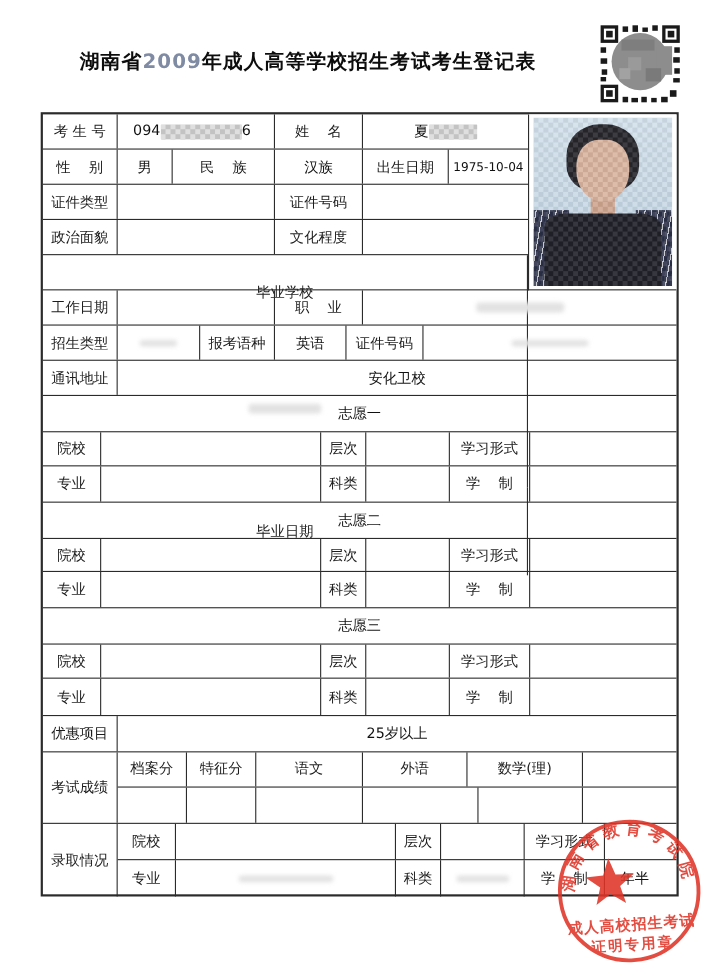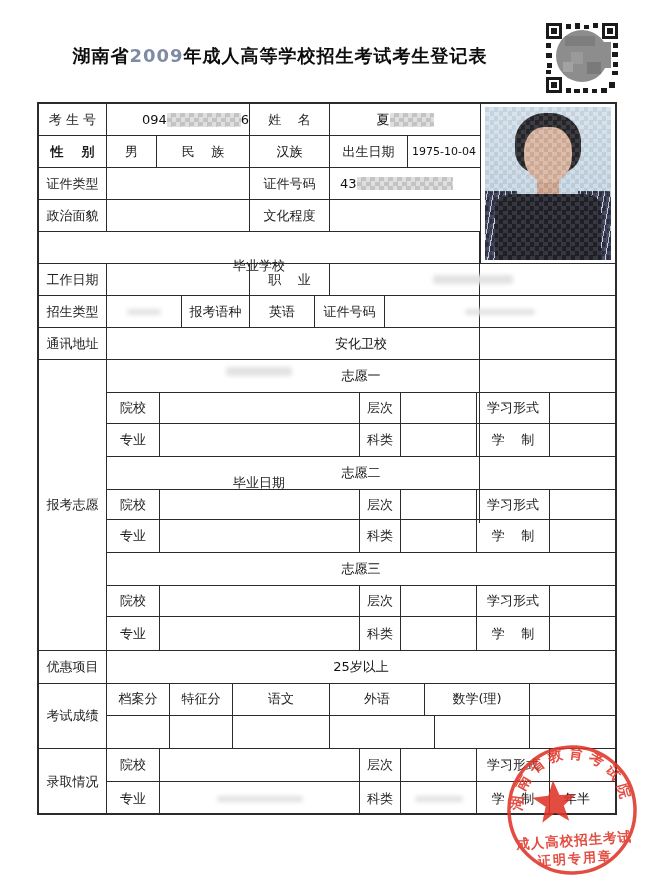--- a/index.html
+++ b/index.html
@@ -100,39 +100,38 @@
       <rect x="26" y="30" width="12" height="12" fill="#9a9a9a"></rect>
       <rect x="42" y="40" width="14" height="12" fill="#7a7a7a"></rect>
       <rect x="18" y="40" width="10" height="10" fill="#a2a2a2"></rect>
     </g>
   </svg>
 
   <div class="tbl">
 
     <div class="row h32" style="width:441px;">
       <div class="cell lab" style="flex:0 0 68px;">考 生 号</div>
-      <div class="cell" style="flex:0 0 143px;justify-content:flex-end;padding-left:14px;"><span>094</span><span class="pixel-blob" style="width:74px;"></span><span>6</span></div>
+      <div class="cell" style="flex:0 0 143px;justify-content:flex-start;padding-left:14px;"><span>094</span><span class="pixel-blob" style="width:74px;"></span><span>6</span></div>
       <div class="cell lab" style="flex:0 0 80px;">姓    名</div>
       <div class="cell end grow"><span>夏</span><span class="pixel-blob" style="width:44px;"></span></div>
     </div>
 
     <div class="row h32" style="width:441px;">
-      <div class="cell lab" style="flex:0 0 68px;font-weight:bold;">性    别</div>
+      <div class="cell lab" style="flex:0 0 68px;">性    别</div>
       <div class="cell" style="flex:0 0 50px;">男</div>
       <div class="cell lab" style="flex:0 0 93px;">民    族</div>
       <div class="cell" style="flex:0 0 80px;">汉族</div>
       <div class="cell lab" style="flex:0 0 78px;">出生日期</div>
       <div class="cell end grow" style="font-size:11px;">1975-10-04</div>
     </div>
 
     <div class="row h32" style="width:441px;">
       <div class="cell lab" style="flex:0 0 68px;">证件类型</div>
       <div class="cell" style="flex:0 0 143px;"></div>
       <div class="cell lab" style="flex:0 0 80px;">证件号码</div>
-      <div class="cell end grow" style="justify-content:flex-start;padding-left:10px;"><span>43</span><span class="pixel-blob" style="width:96px;height:13px;"></span></div>
     </div>
 
     <div class="row h32" style="width:441px;">
       <div class="cell lab" style="flex:0 0 68px;">政治面貌</div>
       <div class="cell" style="flex:0 0 143px;"></div>
       <div class="cell lab" style="flex:0 0 80px;">文化程度</div>
       <div class="cell end grow"></div>
     </div>
 
     <div class="row h32" style="width:441px;flex-direction:column;">
@@ -169,21 +168,20 @@
       <div class="cell lab" style="flex:0 0 70px;">证件号码</div>
       <div class="cell end grow"><span class="smudge" style="width:70px;height:6px;"></span></div>
     </div>
 
     <div class="row h32">
       <div class="cell lab" style="flex:0 0 68px;">通讯地址</div>
       <div class="cell end grow">安化卫校</div>
     </div>
 
     <div class="secrow" style="height:291px;">
-      <div class="seclab lab">报考志愿</div>
       <div class="vgroup">
 
         <div class="row h33">
             <div class="cell end grow">志愿一</div>
           </div>
         <div class="row h31">
           <div class="cell lab" style="flex:0 0 53px;">院校</div>
           <div class="cell" style="flex:0 0 200px;"></div>
           <div class="cell lab" style="flex:0 0 41px;">层次</div>
           <div class="cell" style="flex:0 0 76px;"></div>

